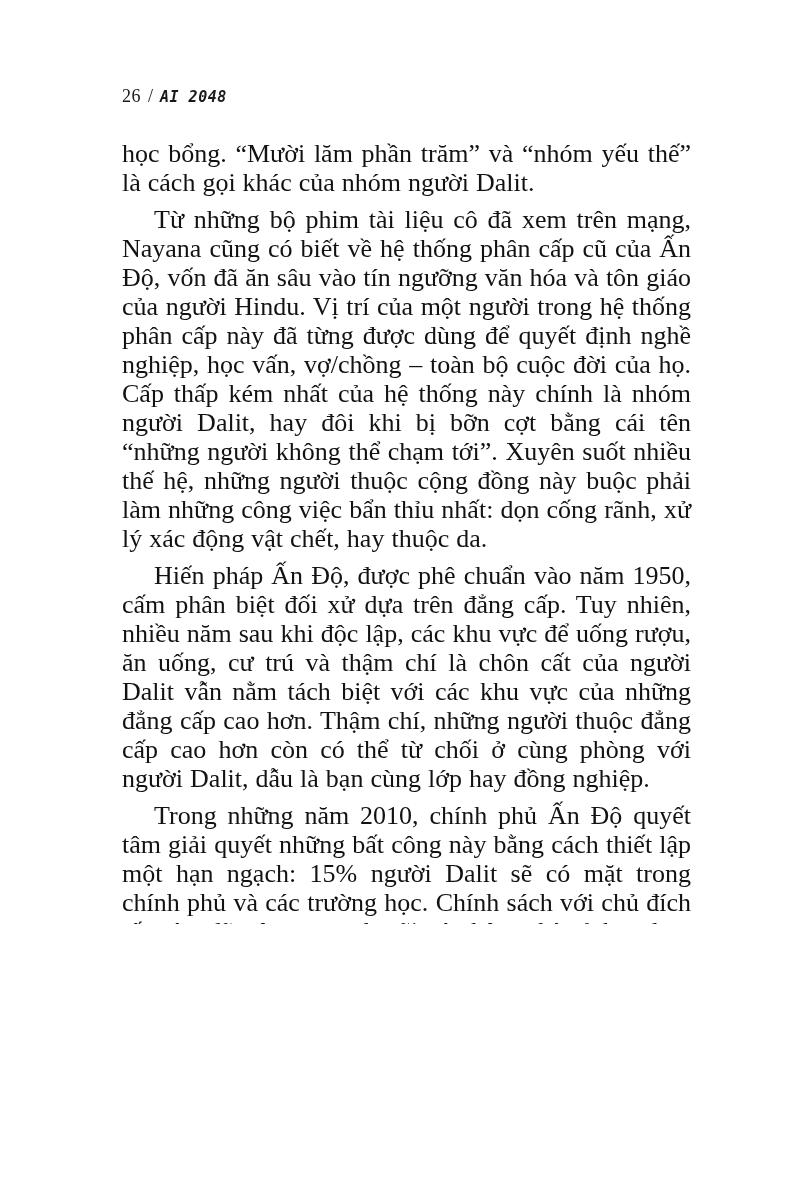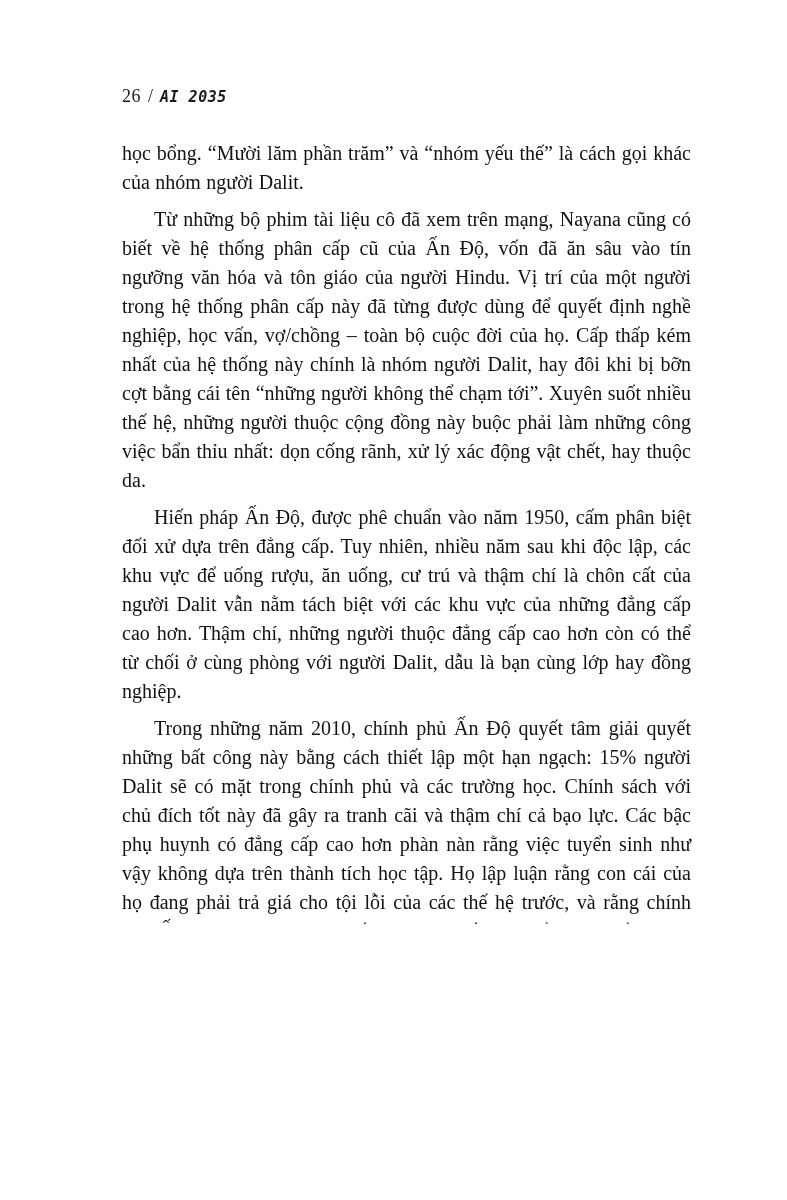--- a/index.html
+++ b/index.html
@@ -45,42 +45,42 @@
 
   .running-header .book-title {
     font-family: "DejaVu Sans Mono", monospace;
     font-weight: bold;
     font-style: italic;
     font-size: 15px;
     letter-spacing: 0.5px;
   }
 
   .body-text p {
-    font-size: 20px;
+    font-size: 26px;
     line-height: 29px;
     text-align: justify;
     text-indent: 32px;
     margin-bottom: 8px;
     word-spacing: 0.5px;
   }
 
   .body-text p.no-indent {
     text-indent: 0;
   }
 </style>
 </head>
 <body>
 
 <div class="page">
   <div class="page-inner">
 
     <div class="running-header">
       <span class="page-number">26</span>
       <span class="separator">/</span>
-      <span class="book-title">AI 2035</span>
+      <span class="book-title">AI 2048</span>
     </div>
 
     <div class="body-text">
       <p class="no-indent">học bổng. “Mười lăm phần trăm” và “nhóm yếu thế” là cách gọi khác của nhóm người Dalit.</p>
       <p>Từ những bộ phim tài liệu cô đã xem trên mạng, Nayana cũng có biết về hệ thống phân cấp cũ của Ấn Độ, vốn đã ăn sâu vào tín ngưỡng văn hóa và tôn giáo của người Hindu. Vị trí của một người trong hệ thống phân cấp này đã từng được dùng để quyết định nghề nghiệp, học vấn, vợ/chồng – toàn bộ cuộc đời của họ. Cấp thấp kém nhất của hệ thống này chính là nhóm người Dalit, hay đôi khi bị bỡn cợt bằng cái tên “những người không thể chạm tới”. Xuyên suốt nhiều thế hệ, những người thuộc cộng đồng này buộc phải làm những công việc bẩn thỉu nhất: dọn cống rãnh, xử lý xác động vật chết, hay thuộc da.</p>
       <p>Hiến pháp Ấn Độ, được phê chuẩn vào năm 1950, cấm phân biệt đối xử dựa trên đẳng cấp. Tuy nhiên, nhiều năm sau khi độc lập, các khu vực để uống rượu, ăn uống, cư trú và thậm chí là chôn cất của người Dalit vẫn nằm tách biệt với các khu vực của những đẳng cấp cao hơn. Thậm chí, những người thuộc đẳng cấp cao hơn còn có thể từ chối ở cùng phòng với người Dalit, dẫu là bạn cùng lớp hay đồng nghiệp.</p>
       <p>Trong những năm 2010, chính phủ Ấn Độ quyết tâm giải quyết những bất công này bằng cách thiết lập một hạn ngạch: 15% người Dalit sẽ có mặt trong chính phủ và các trường học. Chính sách với chủ đích tốt này đã gây ra tranh cãi và thậm chí cả bạo lực. Các bậc phụ huynh có đẳng cấp cao hơn phàn nàn rằng việc tuyển sinh như vậy không dựa trên thành tích học tập. Họ lập luận rằng con cái của họ đang phải trả giá cho tội lỗi của các thế hệ trước, và rằng chính phủ Ấn Độ chỉ đang thay thế hình thức bất bình đẳng này bằng một hình thức bất bình đẳng khác.</p>
     </div>
 
   </div>

